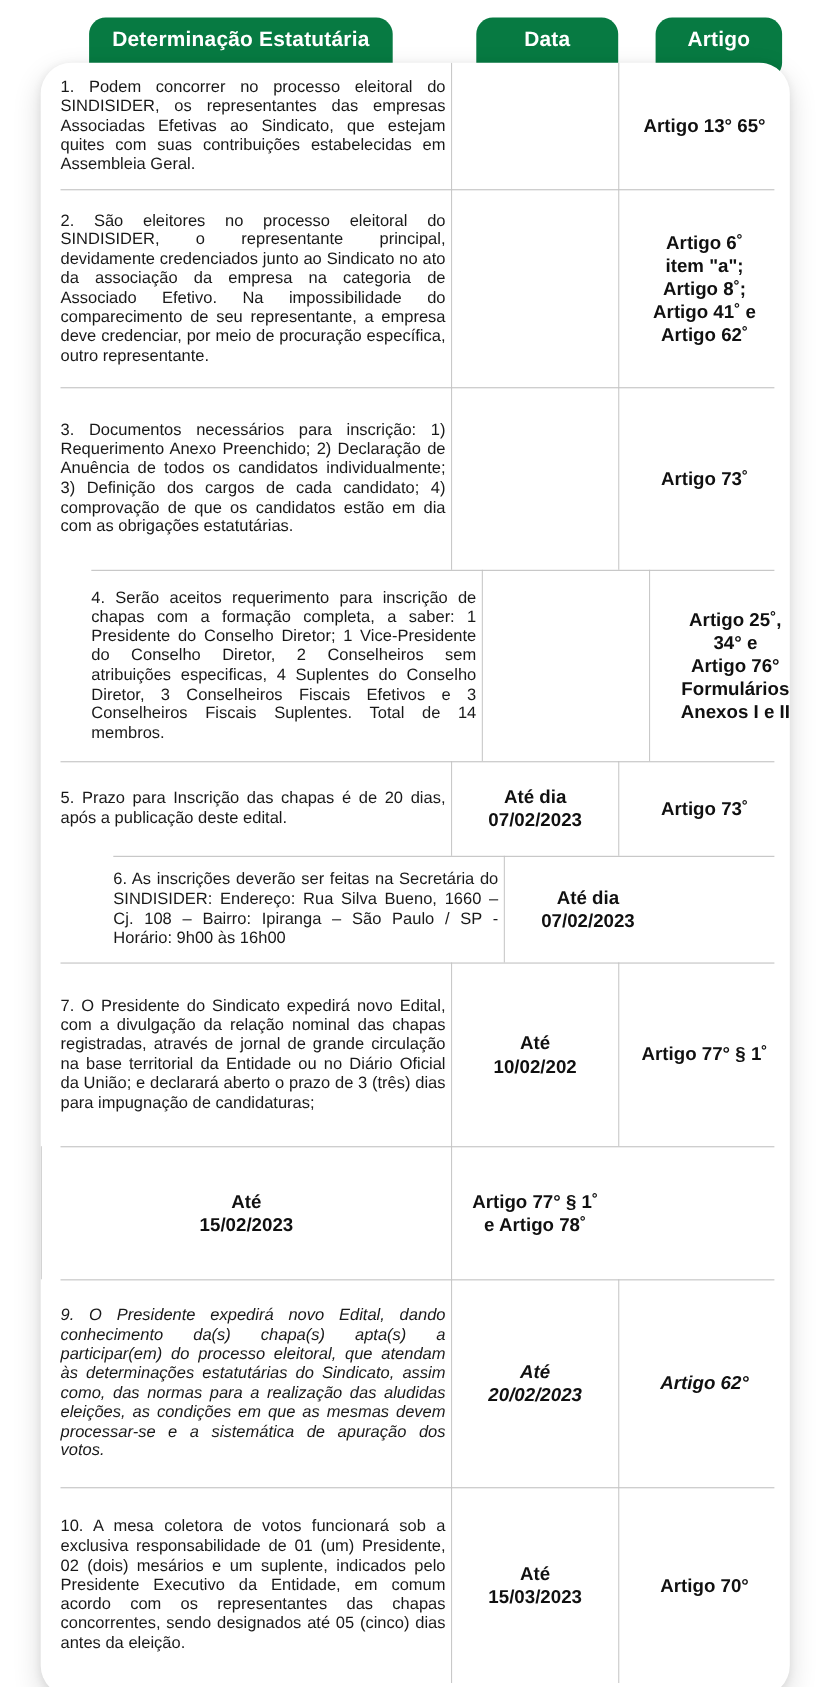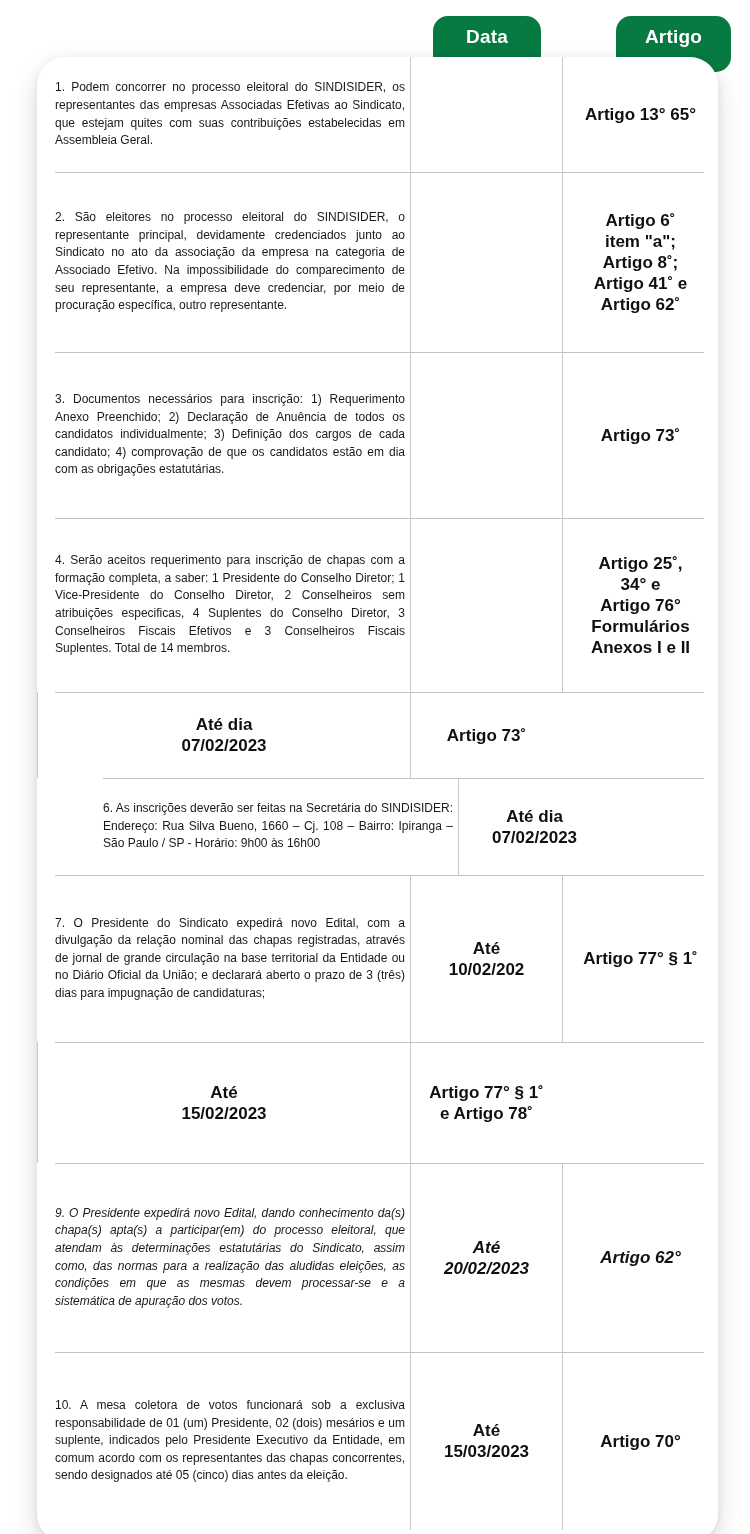--- a/index.html
+++ b/index.html
@@ -8,68 +8,71 @@
     overflow:hidden;font-family:"Liberation Sans",sans-serif;
   }
   
   .pill{
     position:absolute;top:16px;height:56px;background:var(--green,#077a42);
     border-radius:15px;display:flex;justify-content:center;z-index:1;
     color:#ffffff;font-weight:bold;font-size:19px;
   }
   .pill span{margin-top:8px;line-height:26px;letter-spacing:.2px;}
   .pill-det{left:81px;width:276px;}
-  .pill-data{left:433px;width:108px;}
-  .pill-art{left:616px;width:115px;}
+  .pill-data{left:433px;width:129px;}
+  .pill-art{left:596px;width:115px;}
   
   .card{
     position:absolute;top:57px;left:37px;width:681px;z-index:2;
     background:#ffffff;border-radius:28px;
     box-shadow:0 10px 26px rgba(0,0,0,.14), 0 2px 8px rgba(0,0,0,.07);
     padding-bottom:12px;
   }
   .rows{border-radius:28px;overflow:hidden;}
   .row{
     display:grid;grid-template-columns:373px 152px 156px;
     position:relative;
   }
   .row + .row::before{
     content:"";position:absolute;top:0;left:18px;right:14px;height:1px;
     background:#c2c2c2;
   }
   .row:nth-child(1){min-height:115px;}
   .row:nth-child(2){min-height:180px;}
   .row:nth-child(3){min-height:166px;}
-  .row:nth-child(4){min-height:174px;}
+  .row:nth-child(4){min-height:174px;margin-left:28px;}
   .row:nth-child(5){min-height:56px;}
   .row:nth-child(6){min-height:97px;margin-left:48px;}
   .row:nth-child(7){min-height:167px;}
   .row:nth-child(8){min-height:121px;}
   .row:nth-child(9){min-height:189px;font-style:italic;}
   .row:nth-child(10){min-height:178px;}
   .cell-det{
     padding:8px 5px 8px 18px;display:flex;align-items:center;
   }
   .cell-det p{
     margin:0;width:100%;text-align:justify;
-    font-size:12px;line-height:17.6px;color:#191919;
+    font-size:15px;line-height:17.6px;color:#191919;
   }
   .cell-data,.cell-art{
     border-left:1px solid #c9c9c9;
     display:flex;align-items:center;justify-content:center;
     text-align:center;font-weight:bold;color:#101010;
     font-size:17px;line-height:21px;white-space:pre-line;
     padding:22px 4px;
   }
 </style>
 </head>
 <body>
 
 <div class="page">
 
+  <div class="pill pill-det">
+    <span>Determinação Estatutária</span>
+  </div>
   <div class="pill pill-data">
     <span>Data</span>
   </div>
   <div class="pill pill-art">
     <span>Artigo</span>
   </div>
 
   <div class="card">
     <div class="rows">
         <div class="row">
@@ -102,20 +105,23 @@
       <p>4. Serão aceitos requerimento para inscrição de chapas com a formação completa, a saber: 1 Presidente do Conselho Diretor; 1 Vice-Presidente do Conselho Diretor, 2 Conselheiros sem atribuições especificas, 4 Suplentes do Conselho Diretor, 3 Conselheiros Fiscais Efetivos e 3 Conselheiros Fiscais Suplentes. Total de 14 membros.</p>
     </div>
     <div class="cell-data"></div>
     <div class="cell-art">Artigo 25˚,
 34° e
 Artigo 76°
 Formulários
 Anexos I e II</div>
   </div>
         <div class="row">
+    <div class="cell-det">
+      <p>5. Prazo para Inscrição das chapas é de 20 dias, após a publicação deste edital.</p>
+    </div>
     <div class="cell-data">Até dia
 07/02/2023</div>
     <div class="cell-art">Artigo 73˚</div>
   </div>
         <div class="row">
     <div class="cell-det">
       <p>6. As inscrições deverão ser feitas na Secretária do SINDISIDER: Endereço: Rua Silva Bueno, 1660 – Cj. 108 – Bairro: Ipiranga – São Paulo / SP - Horário: 9h00 às 16h00</p>
     </div>
     <div class="cell-data">Até dia
 07/02/2023</div>

